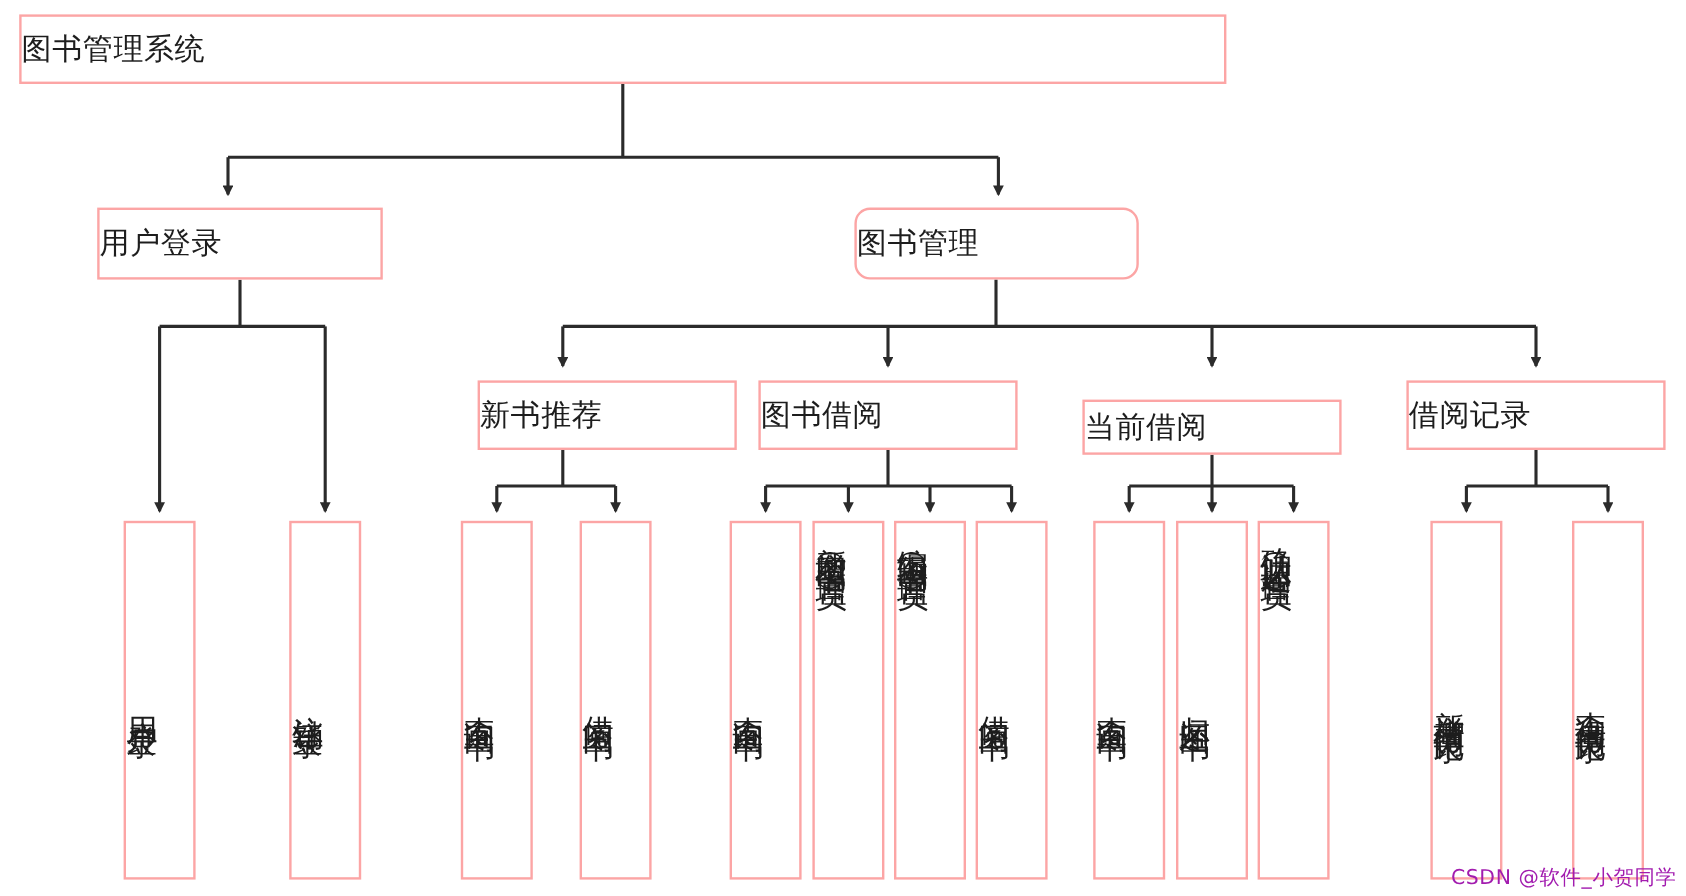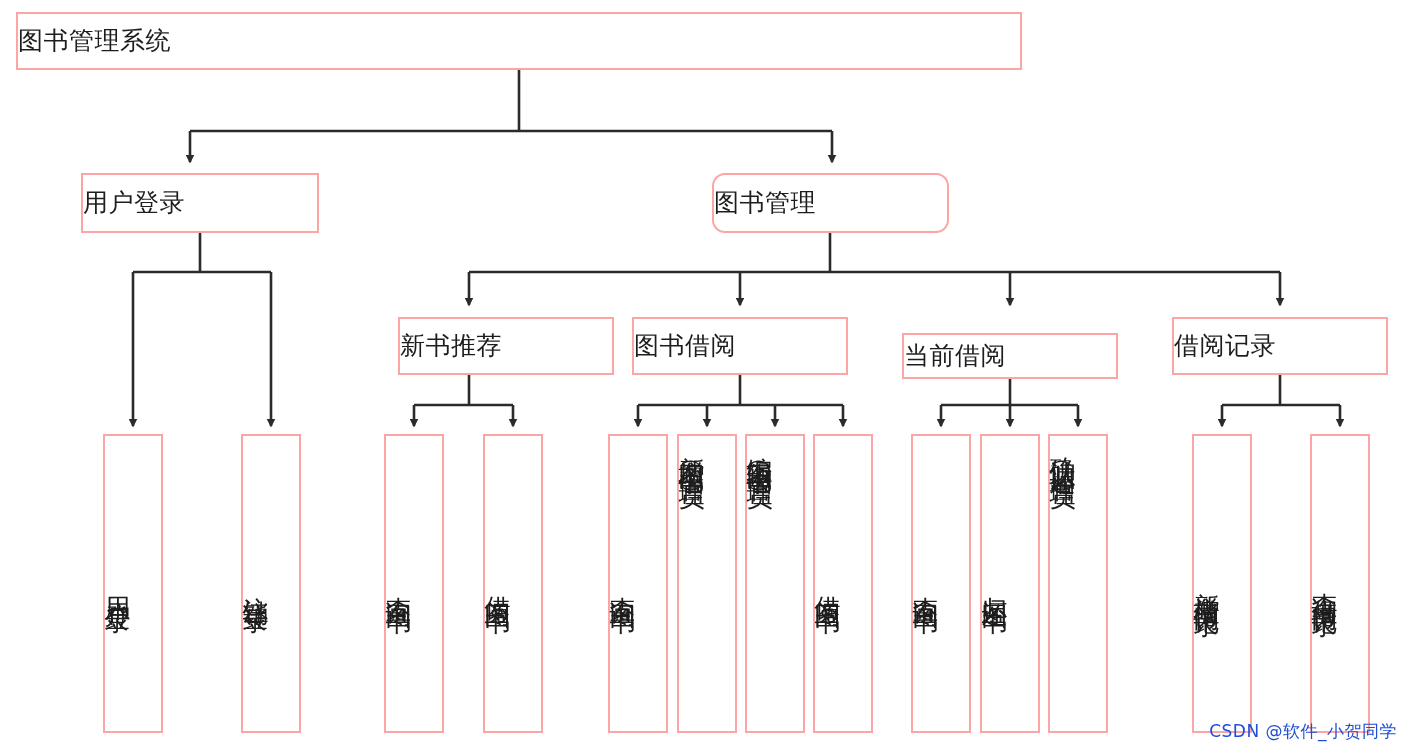--- a/index.html
+++ b/index.html
@@ -57,21 +57,21 @@
     line-height: 1;
   }
   .node.vertical.center-text {
     align-items: center;
   }
   #watermark {
     position: absolute;
     right: 8px;
     bottom: 4px;
     font-size: 17px;
-    color: #1d4ed8;
+    color: #a21caf;
     letter-spacing: 0.5px;
     white-space: nowrap;
     pointer-events: none;
   }
 </style>
 </head>
 <body>
 
 <div id="diagram-canvas">
 

